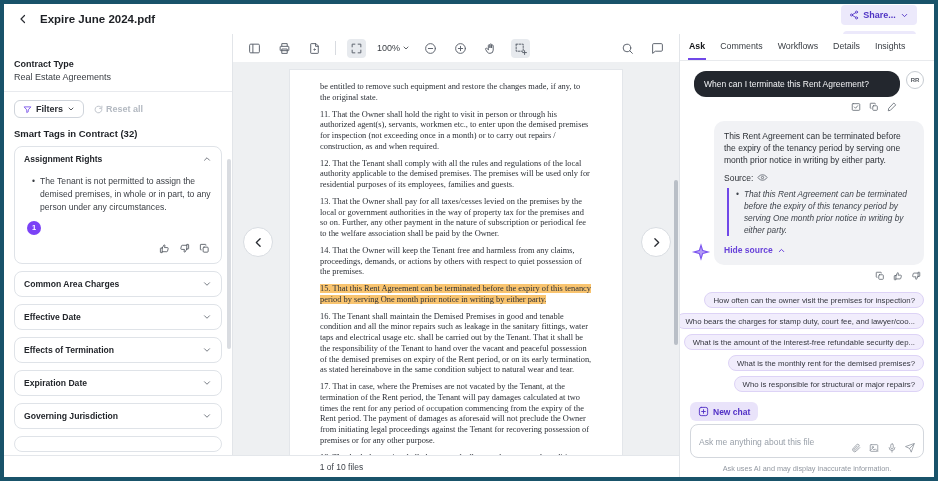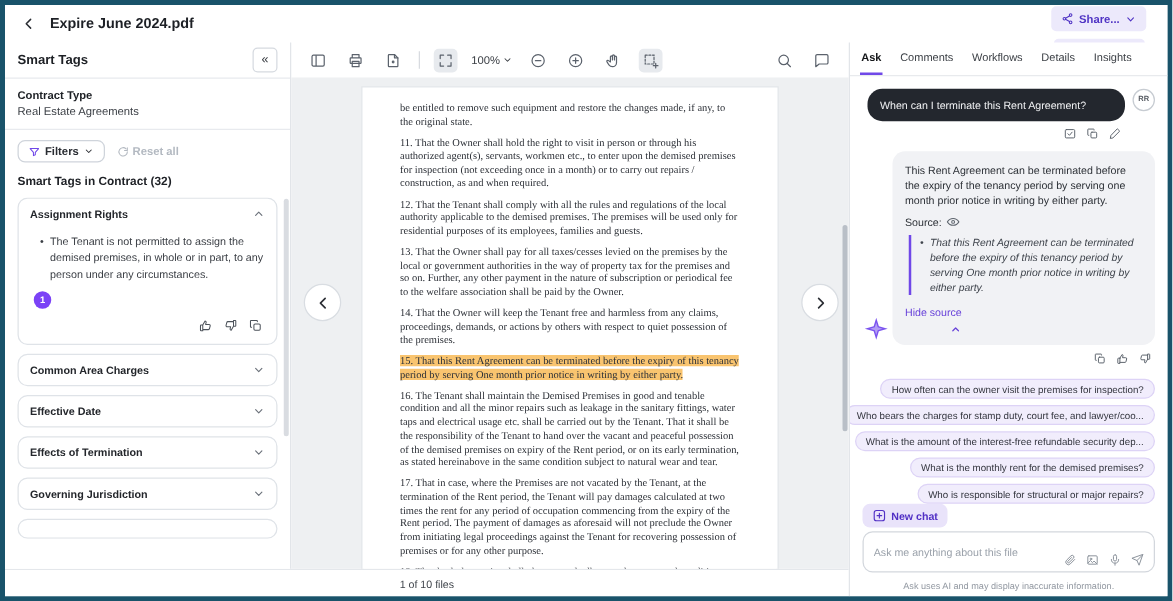--- a/index.html
+++ b/index.html
@@ -29,21 +29,21 @@
   
   .main { flex:1; display:flex; min-height:0; }
   .left-group { flex:1; display:flex; flex-direction:column; min-width:0; }
   .content-row { flex:1; display:flex; min-height:0; }
 
   
   .sidebar { width:229px; flex:0 0 229px; border-right:1px solid #e2e5e9; background:#fff; display:flex; flex-direction:column; position:relative; overflow:hidden; }
   .sb-head { height:29px; flex:0 0 29px; display:flex; align-items:center; justify-content:space-between; padding:0 10px; border-bottom:1px solid #e8eaee; }
   .sb-title { font-size:10.5px; font-weight:bold; color:#1d2025; }
   .collapse-btn { width:20px; height:20px; border:1px solid #d6dae0; border-radius:4px; background:#fff; font-size:10px; color:#3a3e44; cursor:pointer; line-height:1; }
-  .sb-contract { padding:8px 10px 9px; border-bottom:1px solid #e8eaee; }
+  .sb-contract { padding:8px 10px 9px; border-bottom:1px solid #e8eaee;margin-top:17px; }
   .sb-label { font-size:9px; font-weight:bold; color:#1d2025; }
   .sb-value { font-size:9px; color:#3a3e44; margin-top:3px; }
   .sb-filters { padding:8px 10px; display:flex; align-items:center; gap:10px; }
   .filters-btn { display:inline-flex; align-items:center; gap:4px; border:1px solid #cfd4db; border-radius:6px; background:#fff;
                  padding:3px 8px; font-size:9px; font-weight:bold; color:#2a2d33; font-family:inherit; cursor:pointer; }
   .filters-btn .funnel { color:#7048e8; display:flex; }
   .reset-btn { display:inline-flex; align-items:center; gap:3px; border:none; background:none; font-size:9px; font-weight:bold; color:#b3b9c1; font-family:inherit; cursor:pointer; }
   .sb-section-heading { font-size:9.5px; font-weight:bold; color:#1d2025; padding:2px 10px 7px; }
   .tag-list { padding:0 10px; display:flex; flex-direction:column; gap:7px; overflow:hidden; }
   .tag-card { border:1px solid #dfe3e8; border-radius:8px; background:#fff; }
@@ -94,21 +94,21 @@
             font-size:6px; font-weight:bold; display:flex; align-items:center; justify-content:center; }
   .q-actions { display:flex; justify-content:flex-end; gap:8px; margin:5px 27px 9px 0; color:#5d646d; }
   .q-actions svg { cursor:pointer; }
   .a-row { position:relative; }
   .a-bubble { background:#f1f2f5; border-radius:10px; padding:9px 10px 8px; margin-left:24px; }
   .a-text { font-size:8.5px; line-height:1.42; color:#2c3036; }
   .a-source-line { display:flex; align-items:center; gap:4px; margin-top:6px; font-size:8.5px; color:#2c3036; }
   .a-source-line svg { color:#5d646d; cursor:pointer; }
   .a-quote { border-left:2px solid #7048e8; margin:5px 0 0 3px; padding-left:7px; display:flex; gap:5px;
              font-size:8.3px; font-style:italic; line-height:1.45; color:#3f444c; }
-  .hide-source { display:inline-flex; align-items:flex-end; gap:4px; margin-top:9px; font-size:8.5px; font-weight:normal; color:#6741d9; cursor:pointer;flex-direction:column; }
+  .hide-source { display:inline-flex; align-items:flex-end; gap:4px; margin-top:9px; font-size:8.5px; font-weight:bold; color:#6741d9; cursor:pointer; }
   .sparkle { position:absolute; left:0; bottom:2px; width:22px; height:22px; display:flex; align-items:center; justify-content:center; }
   .a-actions { display:flex; justify-content:flex-end; gap:8px; margin:6px 3px 11px 0; color:#5d646d; }
   .a-actions svg { cursor:pointer; }
   .suggestions { display:flex; flex-direction:column; align-items:flex-end; gap:5px; }
   .pill { background:#f1edfc; border:1px solid #ddd3f6; border-radius:9px; padding:2.5px 8px; font-size:7.8px; color:#33353e;
           font-family:inherit; cursor:pointer; white-space:nowrap; }
   .chat-spacer { flex:1; }
   .new-chat { align-self:flex-start; display:inline-flex; align-items:center; gap:4px; background:#e9e3fa; border:none; border-radius:6px;
               padding:4px 8px; font-size:8.5px; font-weight:bold; color:#5130c5; font-family:inherit; cursor:pointer; margin-bottom:3px; }
   .ask-input { position:relative; border:1px solid #d3d7dd; border-radius:8px; height:34px; padding:6px 8px; }
@@ -217,24 +217,20 @@
         </span>
       </span>
     </div>
   </div>
 
   <div class="main">
     <div class="left-group">
       <div class="content-row">
 
         <div class="sidebar">
-          <div class="sb-head">
-            <span class="sb-title">Smart Tags</span>
-            <button class="collapse-btn">«</button>
-          </div>
           <div class="sb-contract">
             <div class="sb-label">Contract Type</div>
             <div class="sb-value">Real Estate Agreements</div>
           </div>
           <div class="sb-filters">
             <button class="filters-btn">
               <span class="funnel">
                 <svg width="9" height="9" viewBox="0 0 24 24" fill="none" stroke="currentColor" stroke-width="2.2" stroke-linejoin="round">
                       <path d="M3 5h18l-7 8v5l-4 2v-7z"></path>
                     </svg>
@@ -305,20 +301,28 @@
 
                 <div class="tag-card">
                   <div class="tag-card-head">
                     <span class="tag-card-title">Effects of Termination</span>
                     <svg width="10" height="10" viewBox="0 0 24 24" fill="none" stroke="currentColor" stroke-width="2.2" stroke-linecap="round" stroke-linejoin="round">
                         <path d="M6 9l6 6 6-6"></path>
                       </svg>
                   </div>
                 </div>
 
+                <div class="tag-card">
+                  <div class="tag-card-head">
+                    <span class="tag-card-title">Expiration Date</span>
+                    <svg width="10" height="10" viewBox="0 0 24 24" fill="none" stroke="currentColor" stroke-width="2.2" stroke-linecap="round" stroke-linejoin="round">
+                        <path d="M6 9l6 6 6-6"></path>
+                      </svg>
+                  </div>
+                </div>
 
                 <div class="tag-card">
                   <div class="tag-card-head">
                     <span class="tag-card-title">Governing Jurisdiction</span>
                     <svg width="10" height="10" viewBox="0 0 24 24" fill="none" stroke="currentColor" stroke-width="2.2" stroke-linecap="round" stroke-linejoin="round">
                         <path d="M6 9l6 6 6-6"></path>
                       </svg>
                   </div>
                 </div>
 

